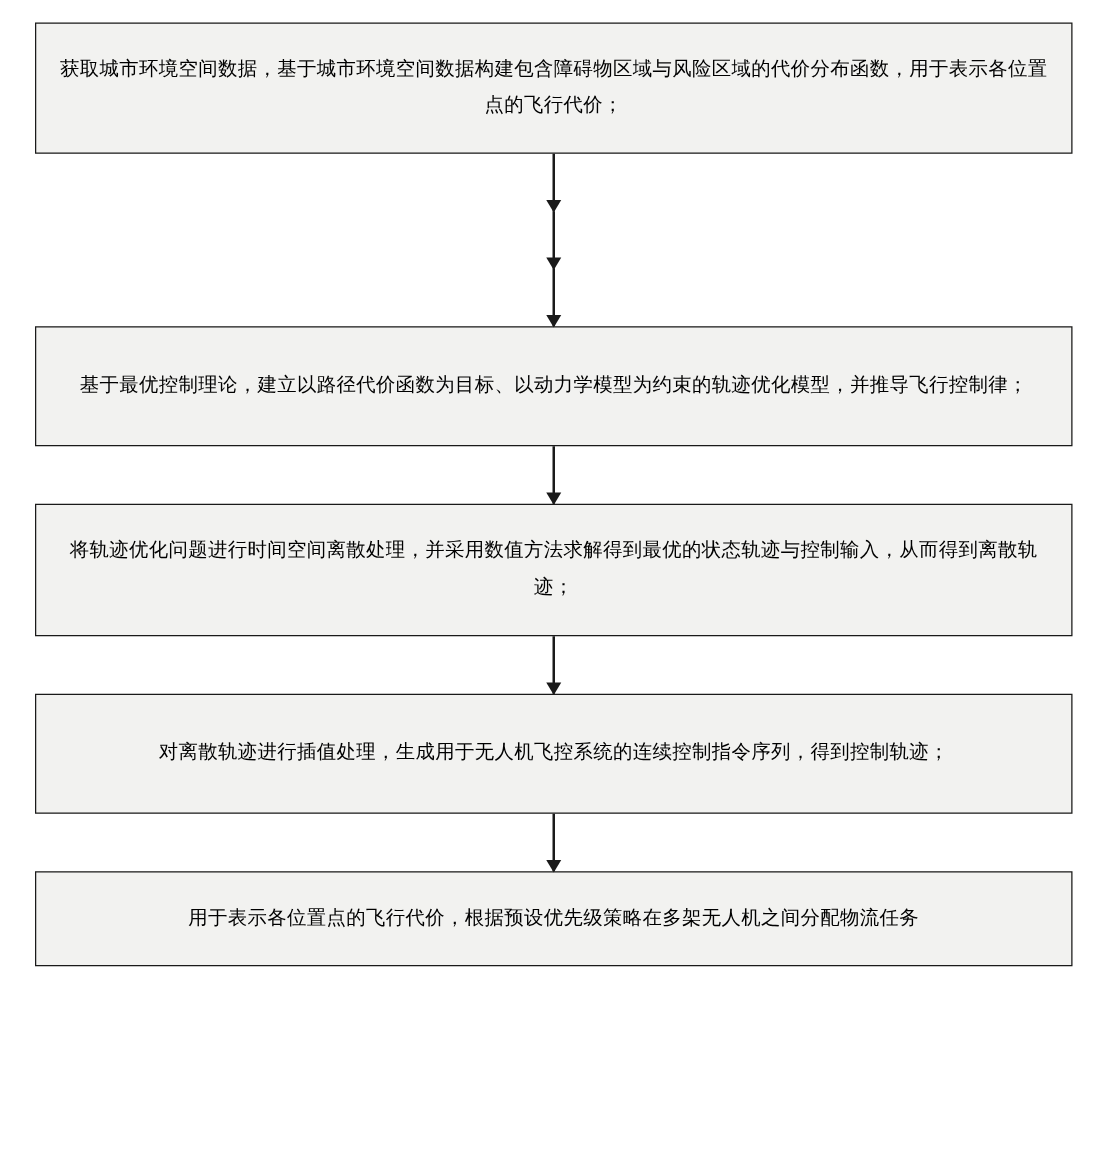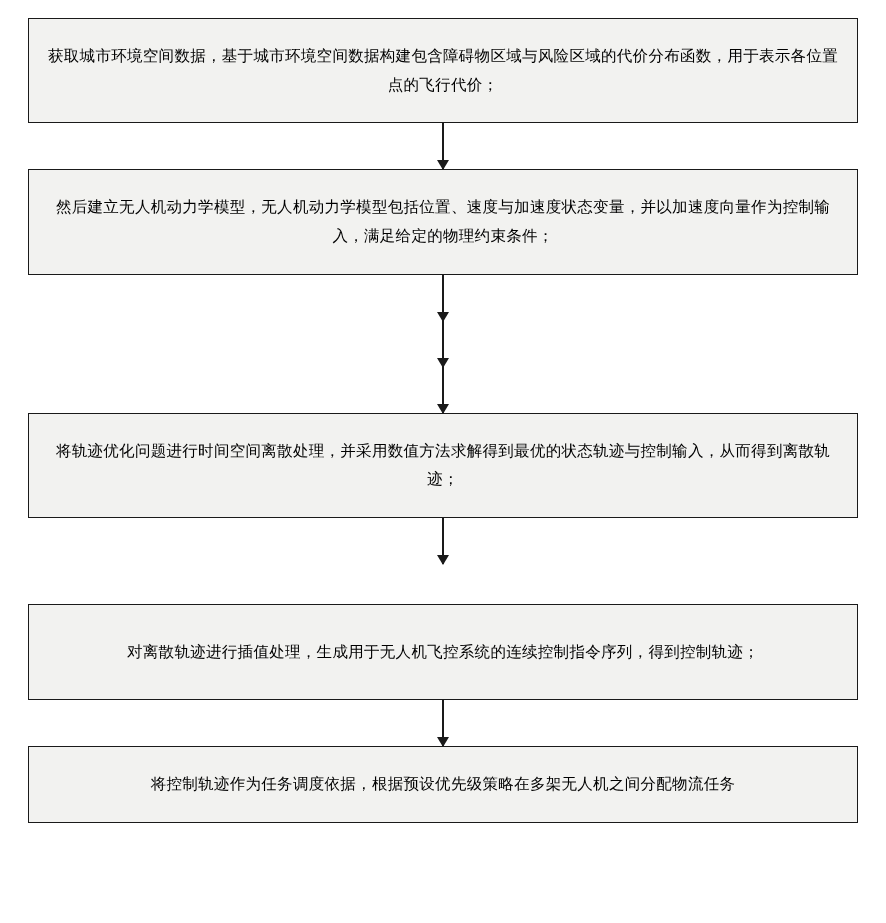--- a/index.html
+++ b/index.html
@@ -69,52 +69,52 @@
     height: 0;
     border-left: 6px solid transparent;
     border-right: 6px solid transparent;
     border-top: 10px solid #1a1a1a;
   }
   .box-1 { min-height: 96px; }
   .box-2 { min-height: 96px; }
   .box-3 { min-height: 72px; }
   .box-4 { min-height: 96px; }
   .box-5 { min-height: 96px; justify-content: center; }
-  .box-6 { min-height: 96px; margin-top: 40px; }
+  .box-6 { min-height: 96px; }
   .box-7 { min-height: 72px; }
 </style>
 </head>
 <body>
 
 <div id="flowchart">
 
   <div class="step-box box-1">
     <div class="step-text">获取城市环境空间数据，基于城市环境空间数据构建包含障碍物区域与风险区域的代价分布函数，用于表示各位置点的飞行代价；</div>
   </div>
 
   <div class="connector">
     <span class="line"></span>
     <span class="arrow-head"></span>
   </div>
 
-  <div class="step-box box-2">
-    <div class="step-text">然后建立无人机动力学模型，无人机动力学模型包括位置、速度与加速度状态变量，并以加速度向量作为控制输入，满足给定的物理约束条件；</div>
-  </div>
 
   <div class="connector">
     <span class="line"></span>
     <span class="arrow-head"></span>
   </div>
 
 
   <div class="connector">
     <span class="line"></span>
     <span class="arrow-head"></span>
   </div>
 
+  <div class="step-box box-4">
+    <div class="step-text">基于最优控制理论，建立以路径代价函数为目标、以动力学模型为约束的轨迹优化模型，并推导飞行控制律；</div>
+  </div>
 
   <div class="connector">
     <span class="line"></span>
     <span class="arrow-head"></span>
   </div>
 
   <div class="step-box box-5">
     <div class="step-text">将轨迹优化问题进行时间空间离散处理，并采用数值方法求解得到最优的状态轨迹与控制输入，从而得到离散轨迹；</div>
   </div>
 
@@ -126,16 +126,16 @@
   <div class="step-box box-6">
     <div class="step-text">对离散轨迹进行插值处理，生成用于无人机飞控系统的连续控制指令序列，得到控制轨迹；</div>
   </div>
 
   <div class="connector">
     <span class="line"></span>
     <span class="arrow-head"></span>
   </div>
 
   <div class="step-box box-7">
-    <div class="step-text">将控制轨迹作为任务调度依据，根据预设优先级策略在多架无人机之间分配物流任务</div>
+    <div class="step-text">用于表示各位置点的飞行代价，根据预设优先级策略在多架无人机之间分配物流任务</div>
   </div>
 
 </div>
 
 </body></html>

